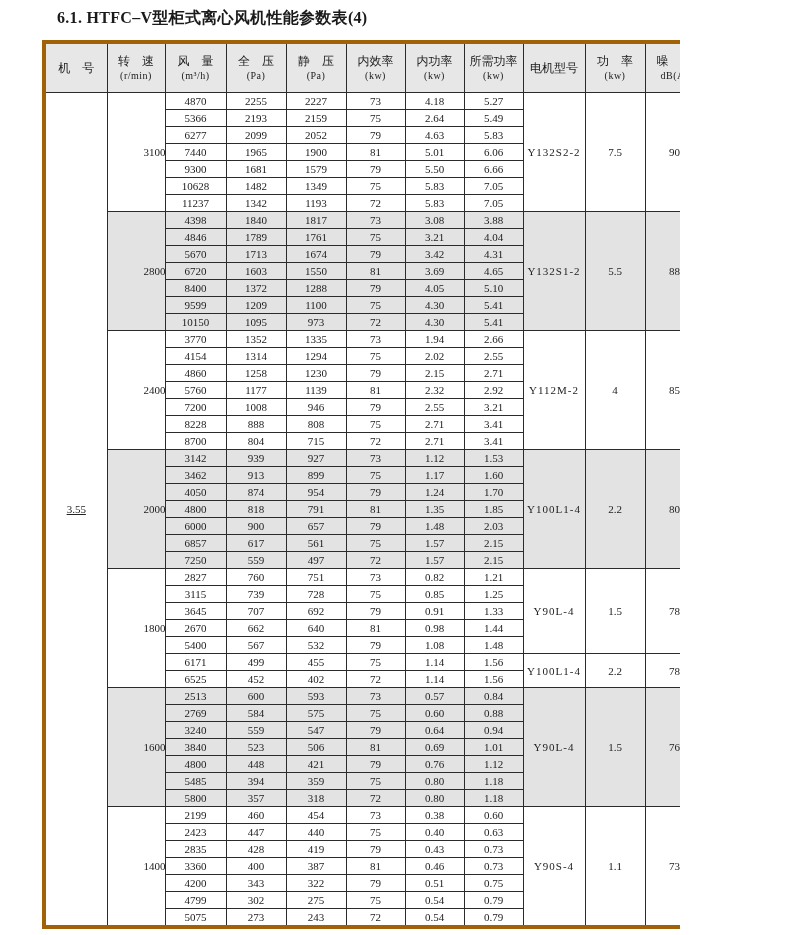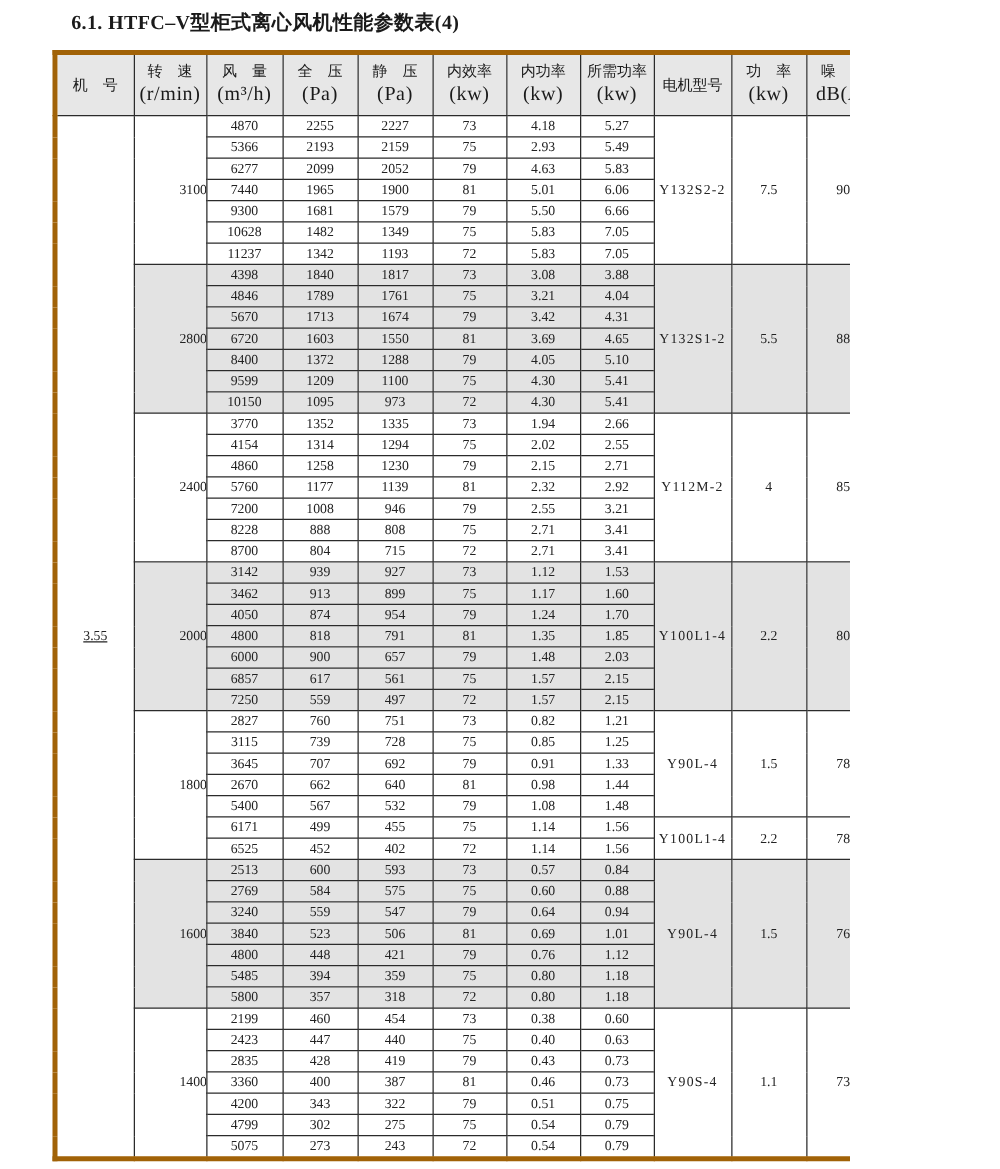--- a/index.html
+++ b/index.html
@@ -13,21 +13,21 @@
   }
   table.perf{
     position:absolute;left:42px;top:40px;width:720px;
     border-collapse:collapse;table-layout:fixed;border:4px solid #a16207;
   }
   .perf th,.perf td{
     border:1px solid #2b2b2b;text-align:center;vertical-align:middle;
     padding:0;font-weight:normal;overflow:hidden;white-space:nowrap;
   }
   .perf thead th{height:48px;background:#e7e7e7;font-size:12px;line-height:1.35;}
-  .perf thead .unit{font-size:16px;letter-spacing:0.5px;font-family:Liberation Serif, serif;}
+  .perf thead .unit{font-size:10px;letter-spacing:0.5px;font-family:Liberation Serif, serif;}
   .perf tbody td{height:16px;font-size:11px;color:#222222;}
   tr.shaded td{background:#e3e3e3;}
   td.machine{background:#ffffff !important;font-size:11.5px;text-decoration:underline;}
   td.speed-cell{font-size:11px;padding-left:36px;}
   td.motor-model{font-size:10.5px;letter-spacing:1px;font-family:Liberation Serif, serif;}
 </style>
 </head>
 <body>
 
 <div class="page">
@@ -107,21 +107,21 @@
           <td rowspan="7" class="motor-model">Y132S2-2</td>
           <td rowspan="7">7.5</td>
           <td rowspan="7">90</td>
           <td rowspan="7">310</td>
         </tr>
         <tr>
           <td>5366</td>
           <td>2193</td>
           <td>2159</td>
           <td>75</td>
-          <td>2.93</td>
+          <td>2.64</td>
           <td>5.49</td>
         </tr>
         <tr>
           <td>6277</td>
           <td>2099</td>
           <td>2052</td>
           <td>79</td>
           <td>4.63</td>
           <td>5.83</td>
         </tr>

